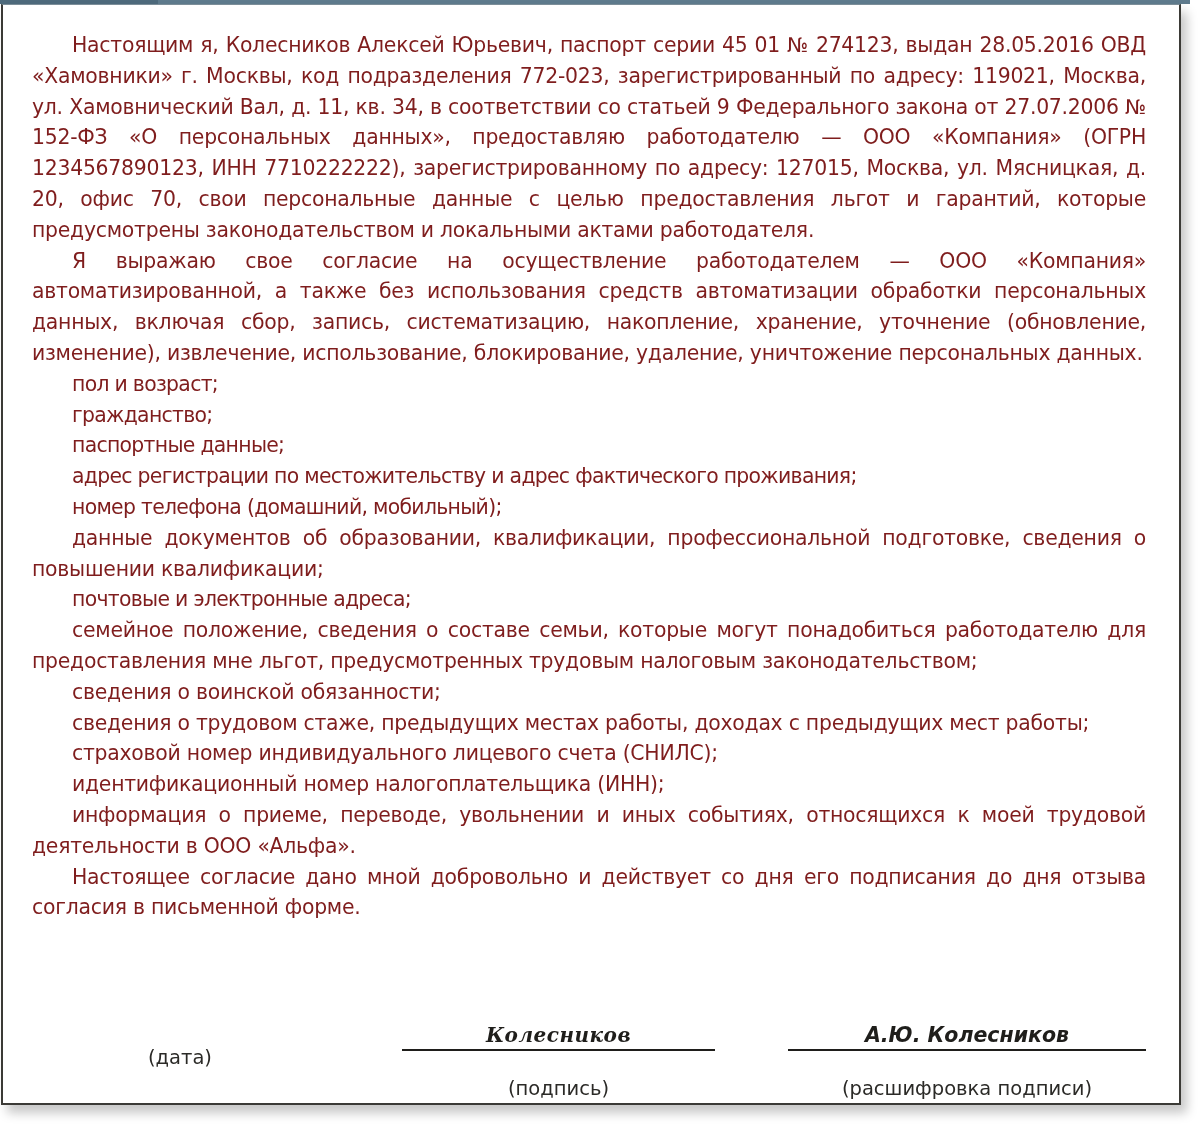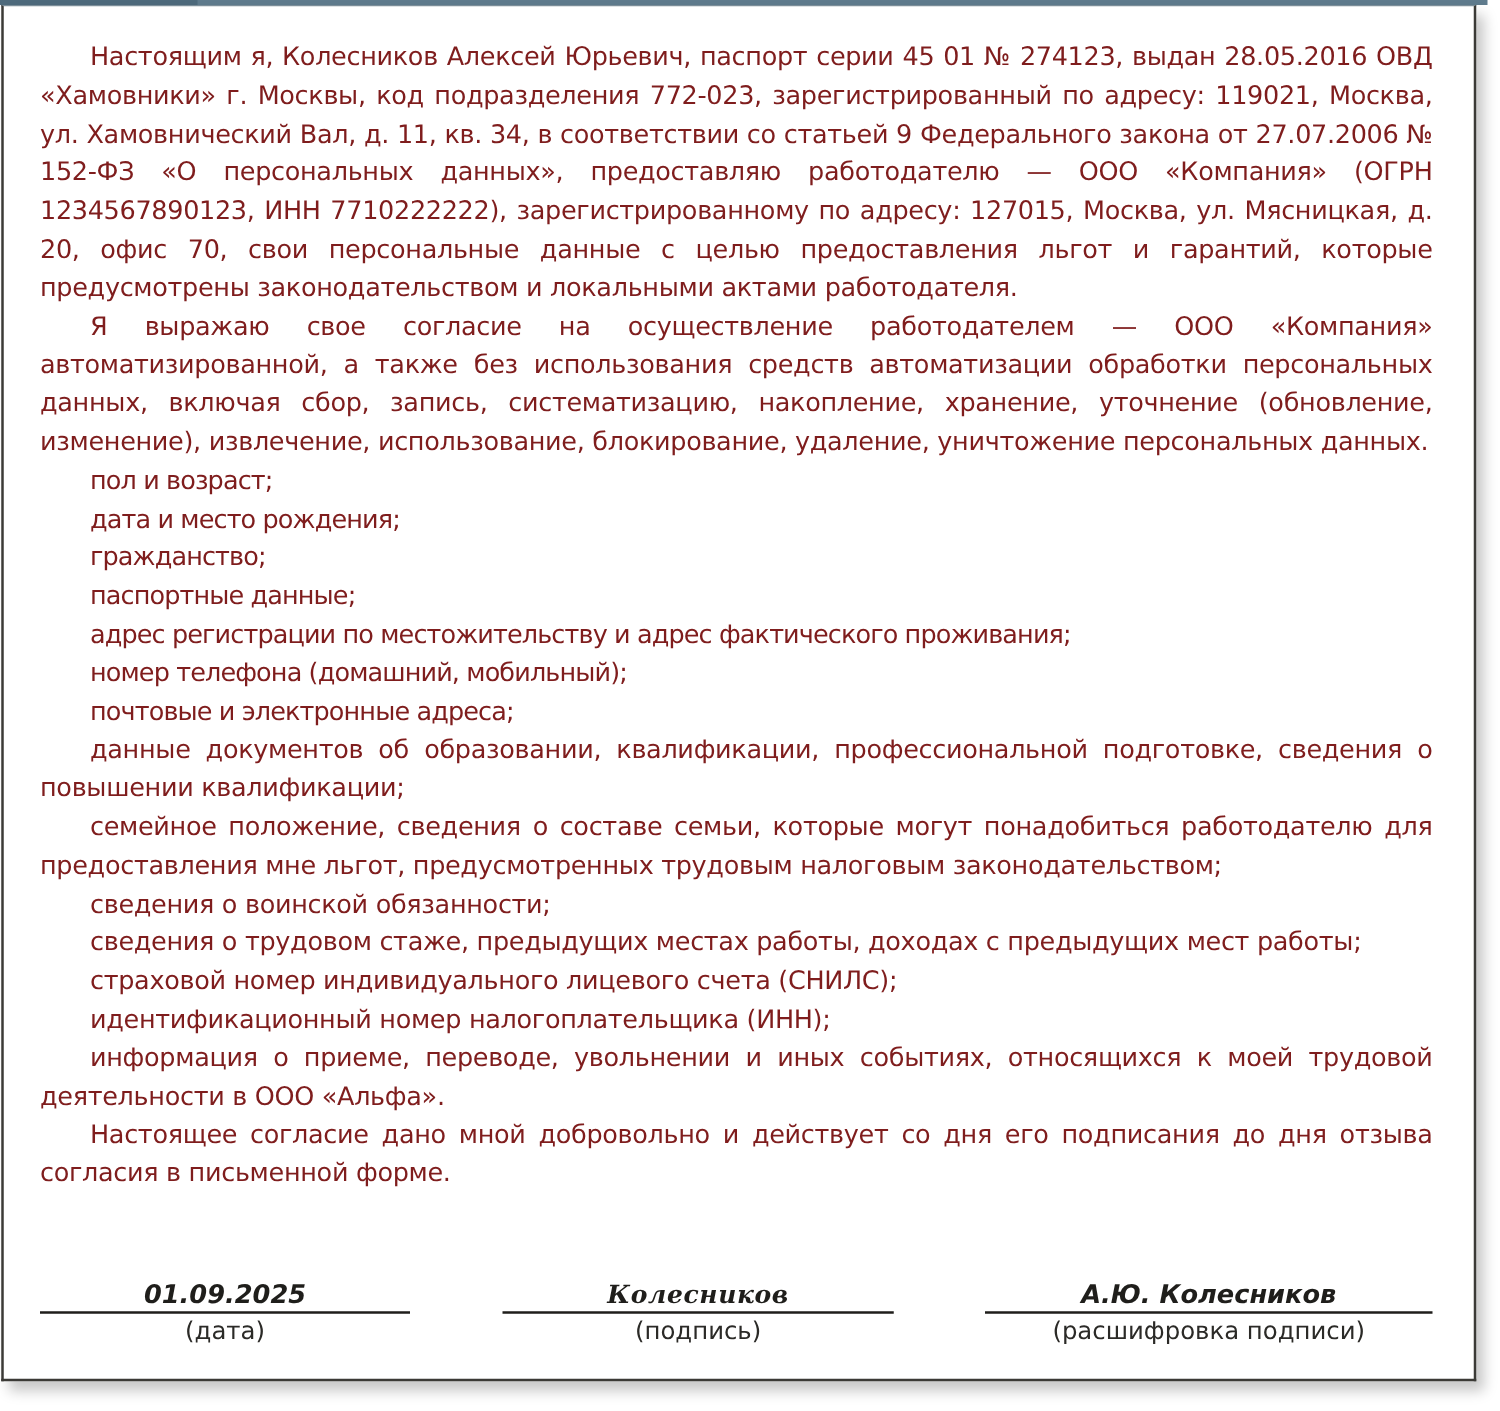--- a/index.html
+++ b/index.html
@@ -43,21 +43,21 @@
 
   .signatures {
     position: absolute; left: 32px; top: 1020px; width: 1114px; height: 60px;
   }
   .sig-col { position: absolute; top: 0; text-align: center; }
   .sig-value {
     height: 29px; line-height: 30px; border-bottom: 2px solid #1f1e1b;
     font-weight: bold; font-style: italic; font-size: 20.5px; color: #1f1e1b;
   }
   .sig-caption {
-    font-size: 19.5px; line-height: 28px; color: #2b2a27;
+    font-size: 19.5px; line-height: 28px; color: #2b2a27; margin-top: 24px;
   }
   .sig-script {
     font-family: "DejaVu Serif", serif; font-style: italic; font-weight: bold;
     font-size: 20px; letter-spacing: 0.5px;
   }
   .col-date { left: 0; width: 296px; }
   .col-sign { left: 370px; width: 313px; }
   .col-name { left: 756px; width: 358px; }
 </style>
 </head>
@@ -66,39 +66,37 @@
 <div class="top-strip"></div>
 <div class="top-strip-accent"></div>
 
 <div class="sheet">
 </div>
 
 <div class="content">
   <p class="para">Настоящим я, Колесников Алексей Юрьевич, паспорт серии 45 01 № 274123, выдан 28.05.2016 ОВД «Хамовники» г. Москвы, код подразделения 772-023, зарегистрированный по адресу: 119021, Москва, ул. Хамовнический Вал, д. 11, кв. 34, в соответствии со статьей 9 Федерального закона от 27.07.2006 № 152-ФЗ «О персональных данных», предоставляю работодателю — ООО «Компания» (ОГРН 1234567890123, ИНН 7710222222), зарегистрированному по адресу: 127015, Москва, ул. Мясницкая, д. 20, офис 70, свои персональные данные с целью предоставления льгот и гарантий, которые предусмотрены законодательством и локальными актами работодателя.</p>
   <p class="para">Я выражаю свое согласие на осуществление работодателем — ООО «Компания» автоматизированной, а также без использования средств автоматизации обработки персональных данных, включая сбор, запись, систематизацию, накопление, хранение, уточнение (обновление, изменение), извлечение, использование, блокирование, удаление, уничтожение персональных данных.</p>
   <p class="list-item narrow">пол и возраст;</p>
-  <p class="list-item narrow">дата и место рождения;</p>
   <p class="list-item narrow">гражданство;</p>
   <p class="list-item narrow">паспортные данные;</p>
   <p class="list-item narrow">адрес регистрации по местожительству и адрес фактического проживания;</p>
   <p class="list-item narrow">номер телефона (домашний, мобильный);</p>
+  <p class="list-item">данные документов об образовании, квалификации, профессиональной подготовке, сведения о повыше­нии квалификации;</p>
   <p class="list-item narrow">почтовые и электронные адреса;</p>
-  <p class="list-item">данные документов об образовании, квалификации, профессиональной подготовке, сведения о повыше­нии квалификации;</p>
   <p class="list-item">семейное положение, сведения о составе семьи, которые могут понадобиться работодателю для предо­ставления мне льгот, предусмотренных трудовым налоговым законодательством;</p>
   <p class="list-item">сведения о воинской обязанности;</p>
   <p class="list-item">сведения о трудовом стаже, предыдущих местах работы, доходах с предыдущих мест работы;</p>
   <p class="list-item">страховой номер индивидуального лицевого счета (СНИЛС);</p>
   <p class="list-item">идентификационный номер налогоплательщика (ИНН);</p>
   <p class="list-item">информация о приеме, переводе, увольнении и иных событиях, относящихся к моей трудовой деятельнос­ти в ООО «Альфа».</p>
   <p class="para last-left">Настоящее согласие дано мной добровольно и действует со дня его подписания до дня отзыва согласия в письменной форме.</p>
 </div>
 
 <div class="signatures">
   <div class="sig-col col-date">
-    <div class="sig-value">01.09.2025</div>
     <div class="sig-caption">(дата)</div>
   </div>
   <div class="sig-col col-sign">
     <div class="sig-value sig-script">Колесников</div>
     <div class="sig-caption">(подпись)</div>
   </div>
   <div class="sig-col col-name">
     <div class="sig-value">А.Ю. Колесников</div>
     <div class="sig-caption">(расшифровка подписи)</div>
   </div>

